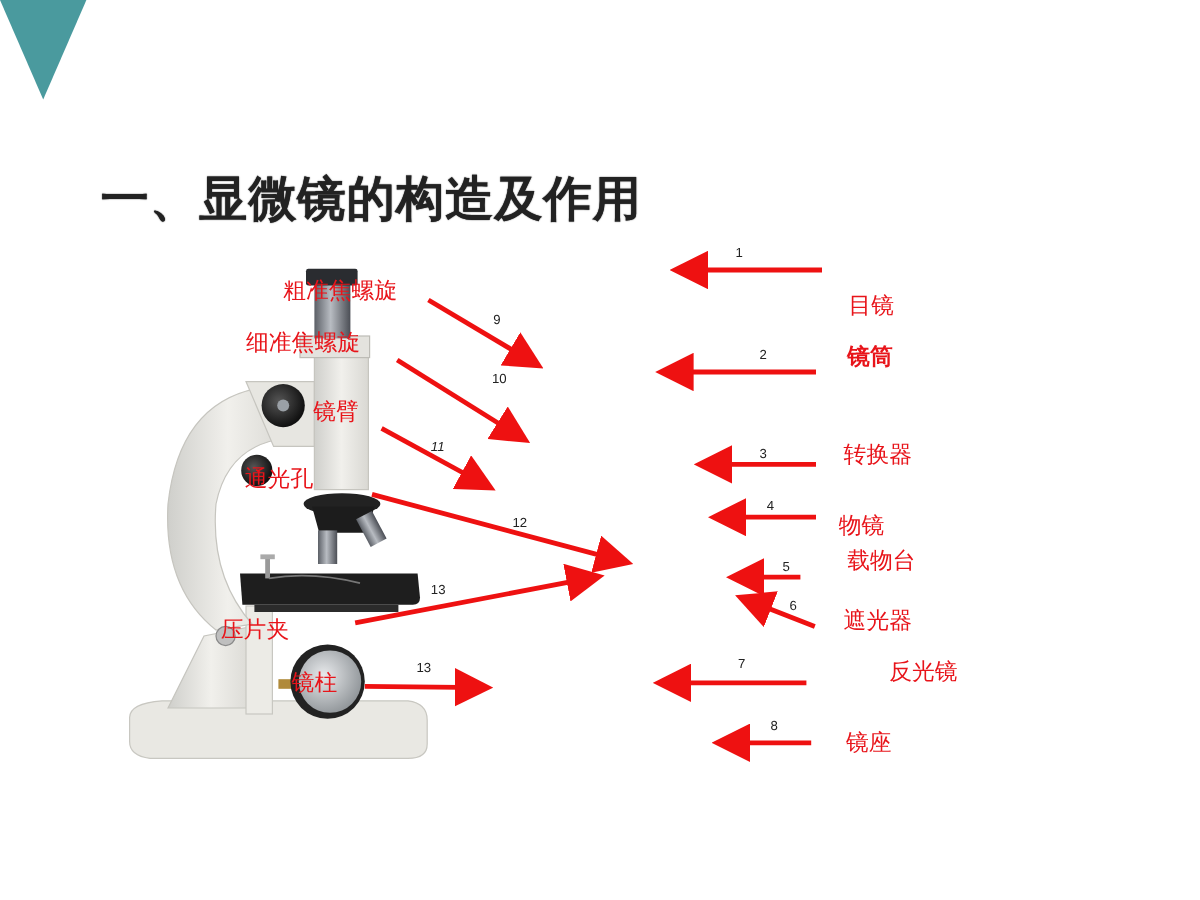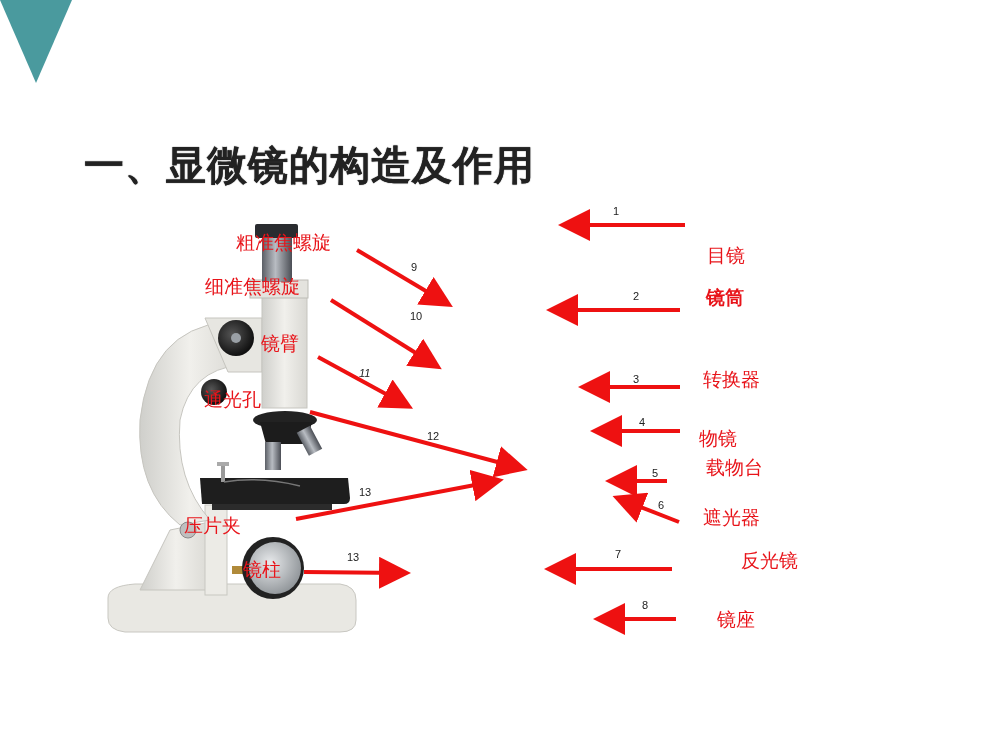--- a/index.html
+++ b/index.html
@@ -138,20 +138,20 @@
 <span class="num" style="left:359px;top:487px;">13</span>
 <span class="num" style="left:347px;top:552px;">13</span>
 
 <span class="label" style="left:707px;top:214px;margin-top:32px;">目镜</span>
 <span class="label" style="left:706px;top:288px;font-weight:bold;">镜筒</span>
 <span class="label" style="left:703px;top:370px;">转换器</span>
 <span class="label" style="left:699px;top:413px;margin-top:16px;">物镜</span>
 <span class="label" style="left:706px;top:458px;">载物台</span>
 <span class="label" style="left:703px;top:508px;">遮光器</span>
 <span class="label" style="left:705px;top:551px;margin-left:36px;">反光镜</span>
-<span class="label" style="left:705px;top:610px;margin-left:12px;">镜座</span>
+<span class="label" style="left:705px;top:610px;">镜座</span>
 
 <span class="label" style="left:236px;top:233px;">粗准焦螺旋</span>
 <span class="label" style="left:205px;top:277px;">细准焦螺旋</span>
 <span class="label" style="left:261px;top:334px;">镜臂</span>
 <span class="label" style="left:204px;top:390px;">通光孔</span>
 <span class="label" style="left:184px;top:472px;margin-top:44px;">压片夹</span>
 <span class="label" style="left:243px;top:560px;">镜柱</span>
 
 </body></html>

